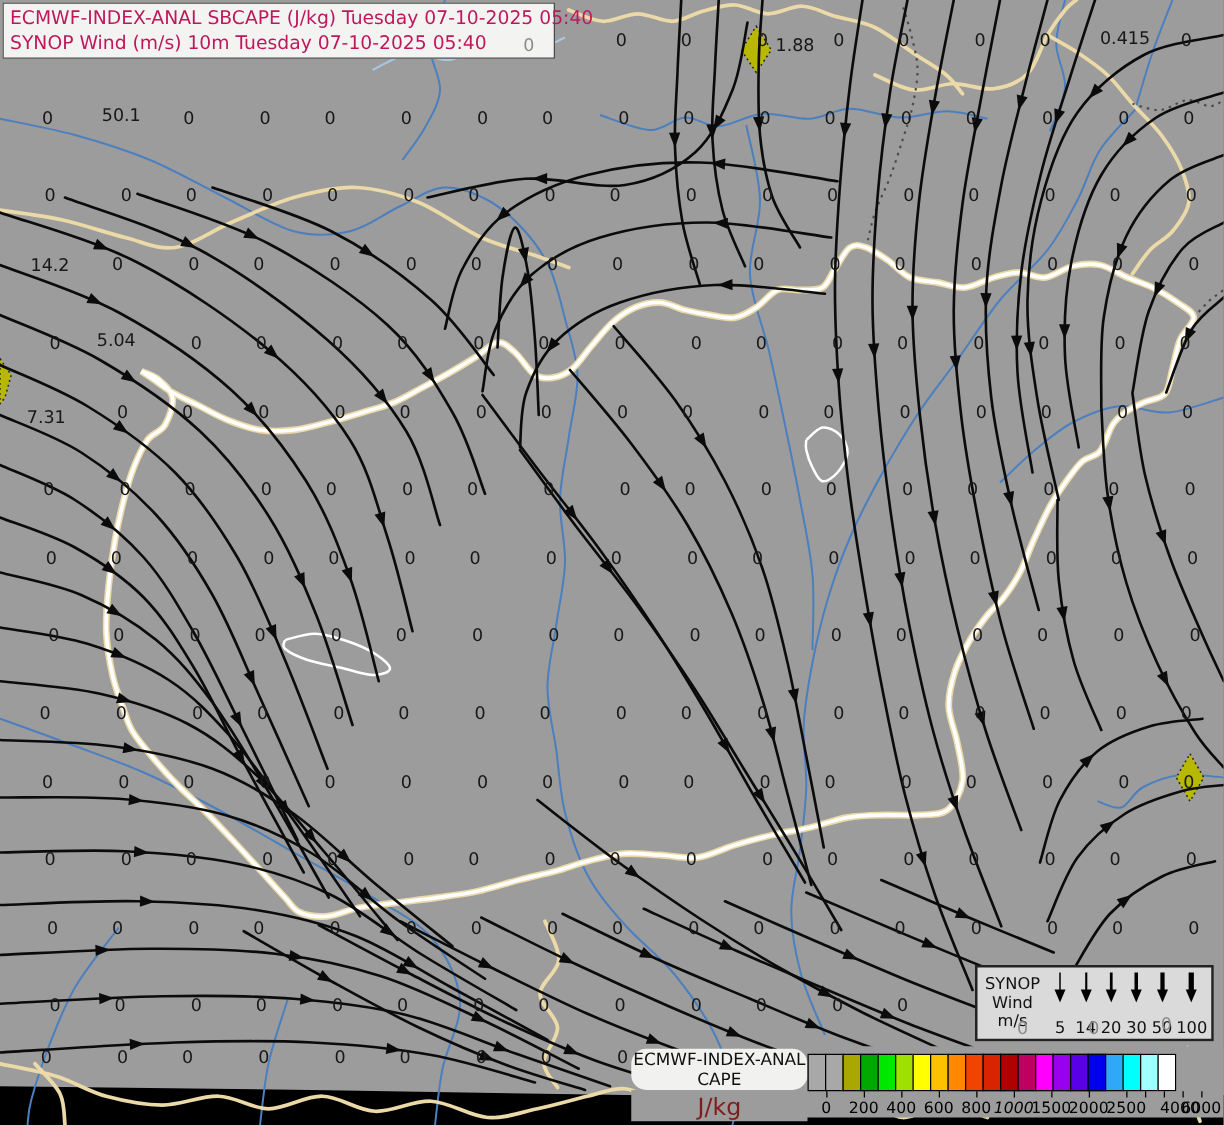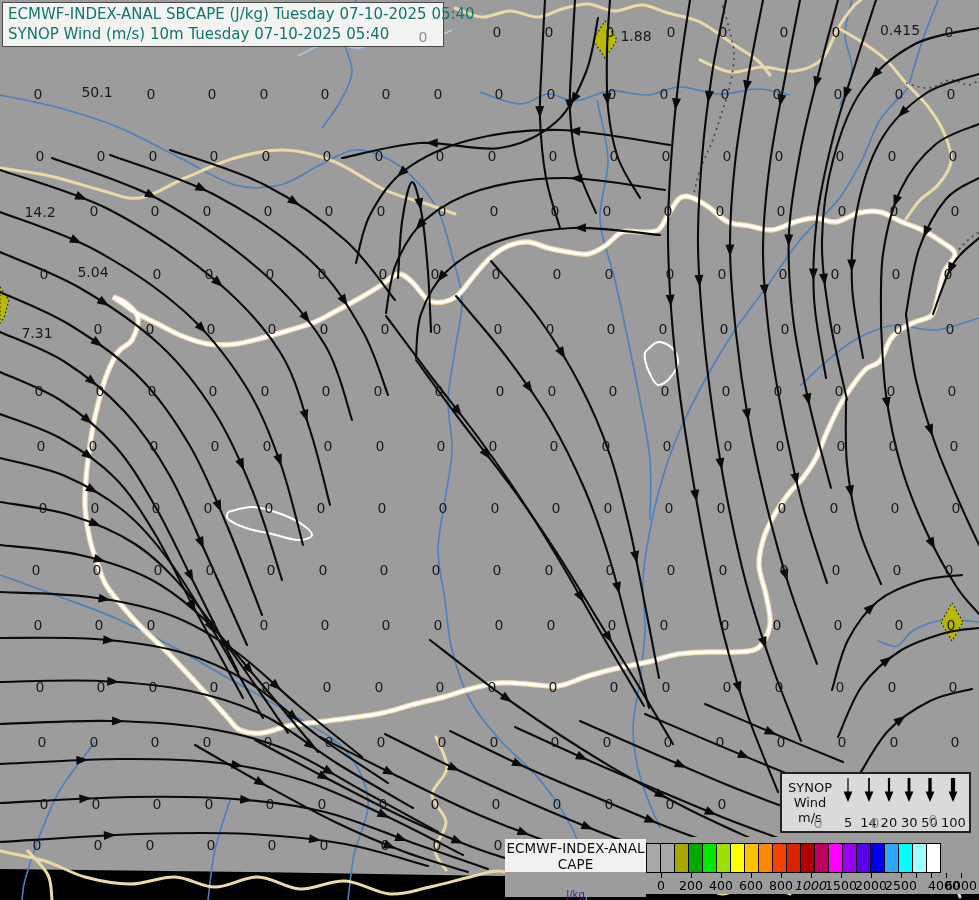--- a/index.html
+++ b/index.html
@@ -2,37 +2,37 @@
 <html><head>
 <meta charset="utf-8">
 <style>
   html,body{margin:0;padding:0;background:#777;}
   #stage{position:relative;width:979px;height:900px;overflow:hidden;
          font-family:"DejaVu Sans",sans-serif;background:#9C9C9C;}
   #map{position:absolute;left:0;top:0;}
   
   #titlebox{position:absolute;left:2px;top:2px;width:440px;background:#F3F3F1;
             border:1px solid #4a4a4a;padding:1px 0 2px 0;}
-  #titlebox .tline{font-size:15px;line-height:20px;color:#0f766e;padding:0 5px;white-space:nowrap;}
+  #titlebox .tline{font-size:15px;line-height:20px;color:#be185d;padding:0 5px;white-space:nowrap;}
   
   #synop{position:absolute;left:780px;top:772px;width:191px;height:61px;
          background:#DADADA;border:2px solid #222;box-sizing:border-box;display:flex;}
   #synop .lab{width:56px;display:flex;flex-direction:column;align-items:center;
               justify-content:center;font-size:13px;line-height:15px;color:#111;}
   #synop .scale{flex:1;display:flex;align-items:stretch;justify-content:space-around;padding:2px 2px 1px 0;}
   #synop .acol{display:flex;flex-direction:column;align-items:center;justify-content:space-between;}
   #synop .acol .num{font-size:13px;color:#111;line-height:14px;}
   
   #cape{position:absolute;left:505px;top:837px;width:474px;height:60px;}
   #cape .labelbox{position:absolute;left:0;top:2px;width:141px;height:33px;background:#F1F1EF;
-                  display:flex;flex-direction:column;align-items:center;justify-content:center;}
+                  display:flex;flex-direction:column;align-items:center;justify-content:center;border-radius:12px;}
   #cape .labelbox div{font-size:13.5px;line-height:16px;color:#111;}
   #cape .unitplate{position:absolute;left:0;top:35px;width:141px;height:25px;background:#9C9C9C;
                    display:flex;align-items:flex-start;justify-content:center;}
-  #cape .unitplate span{font-size:10px;color:#4c1d95;margin-top:17px;}
+  #cape .unitplate span{font-size:19px;color:#7f1d1d;margin-top:3px;}
   #cape .barplate{position:absolute;left:140px;top:0;width:334px;height:57px;background:#9C9C9C;}
   #cape .bar{position:absolute;left:142px;top:6px;height:30px;display:flex;}
   #cape .cell{width:15px;height:30px;border:1px solid #000;margin-left:-1px;box-sizing:border-box;}
   #cape .tick{position:absolute;top:36px;width:1px;height:5px;background:#000;}
   #cape .tlabel{position:absolute;top:41px;font-size:12.5px;color:#000;transform:translateX(-50%);white-space:nowrap;}
   .grayzero{position:absolute;color:#8C8C8C;font-size:14px;transform:translate(-50%,-50%);}
 </style>
 </head>
 <body>
 

